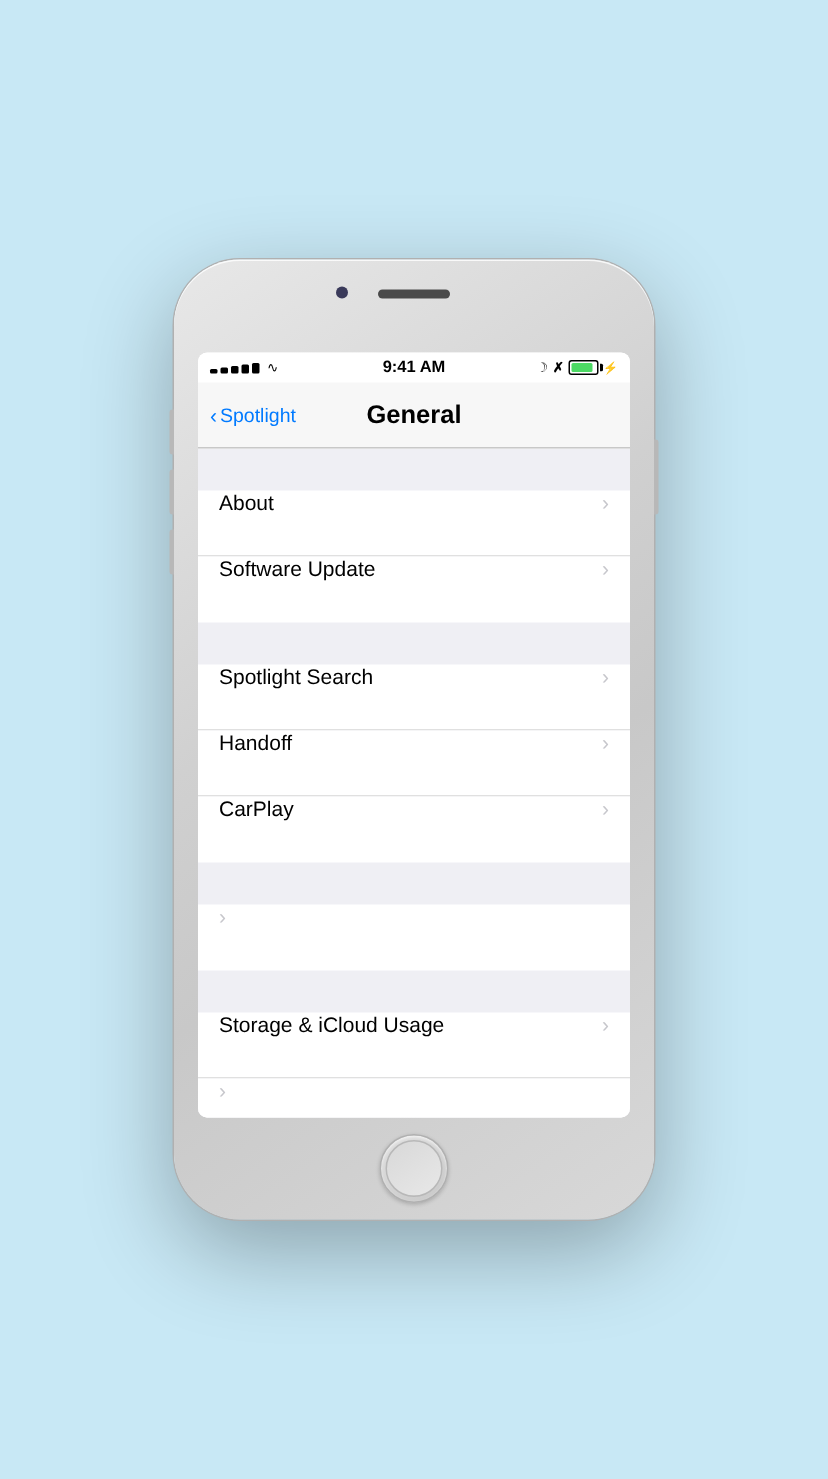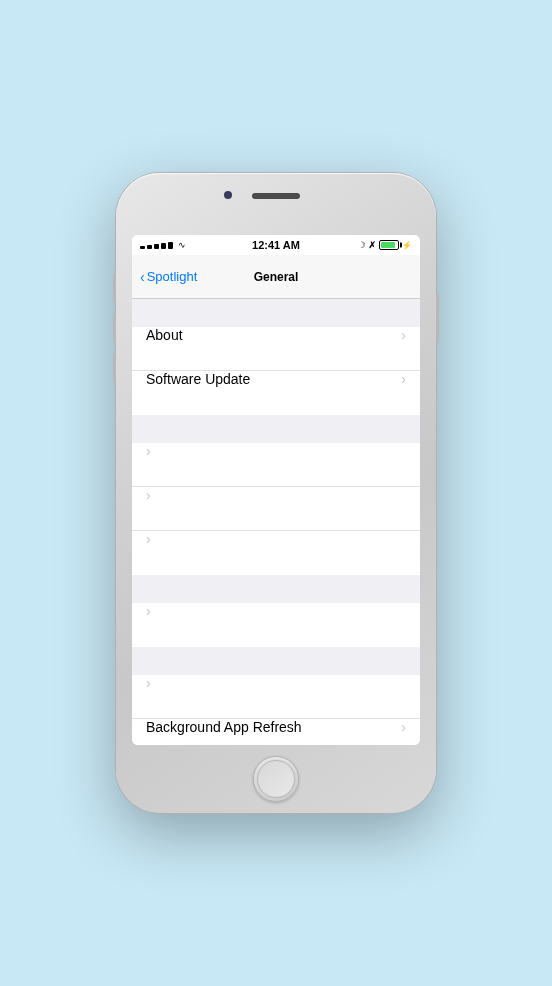--- a/index.html
+++ b/index.html
@@ -191,21 +191,21 @@
       gap: 2px;
     }
 
     .back-chevron {
       font-size: 14px;
       font-weight: 300;
       line-height: 1;
     }
 
     .nav-title {
-      font-size: 12px;
+      font-size: 17px;
       font-weight: 600;
       color: #000;
     }
 
     
     .settings-list {
       width: 100%;
       flex: 1;
       background: #efeff4;
       overflow-y: auto;
@@ -289,21 +289,21 @@
       <div class="status-left">
         <div class="signal-dots">
           <div class="dot" style="height:3px;"></div>
           <div class="dot" style="height:4px;"></div>
           <div class="dot" style="height:5px;"></div>
           <div class="dot" style="height:6px;"></div>
           <div class="dot" style="height:7px;"></div>
         </div>
         <span class="wifi-icon">∿</span>
       </div>
-      <div class="status-center">12:41 AM</div>
+      <div class="status-center">9:41 AM</div>
       <div class="status-right">
         <span style="font-size:9px;">☽</span>
         <span style="font-size:9px; font-weight:bold;">✗</span>
         <div class="battery">
           <div class="battery-fill"></div>
         </div>
         <span style="font-size:8px;">⚡</span>
       </div>
     </div>
 
@@ -327,46 +327,49 @@
         <div class="settings-row">
           <span class="row-label">Software Update</span>
           <span class="chevron-right">›</span>
         </div>
       </div>
 
       <div class="section-gap"></div>
 
       <div>
         <div class="settings-row">
-          <span class="chevron-right">›</span>
-        </div>
-        <div class="settings-row">
-          <span class="chevron-right">›</span>
-        </div>
-        <div class="settings-row">
+          <span class="row-label">Spotlight Search</span>
+          <span class="chevron-right">›</span>
+        </div>
+        <div class="settings-row">
+          <span class="row-label">Handoff</span>
+          <span class="chevron-right">›</span>
+        </div>
+        <div class="settings-row">
+          <span class="row-label">CarPlay</span>
           <span class="chevron-right">›</span>
         </div>
       </div>
 
       <div class="section-gap"></div>
 
       <div>
         <div class="settings-row">
           <span class="chevron-right">›</span>
         </div>
       </div>
 
       <div class="section-gap"></div>
 
       <div>
         <div class="settings-row">
-          <span class="chevron-right">›</span>
-        </div>
-        <div class="settings-row">
-          <span class="row-label">Background App Refresh</span>
+          <span class="row-label">Storage &amp; iCloud Usage</span>
+          <span class="chevron-right">›</span>
+        </div>
+        <div class="settings-row">
           <span class="chevron-right">›</span>
         </div>
       </div>
 
     </div>
   </div>
 
   <div class="home-button-area">
     <div class="home-button">
       <div class="home-button-inner"></div>

